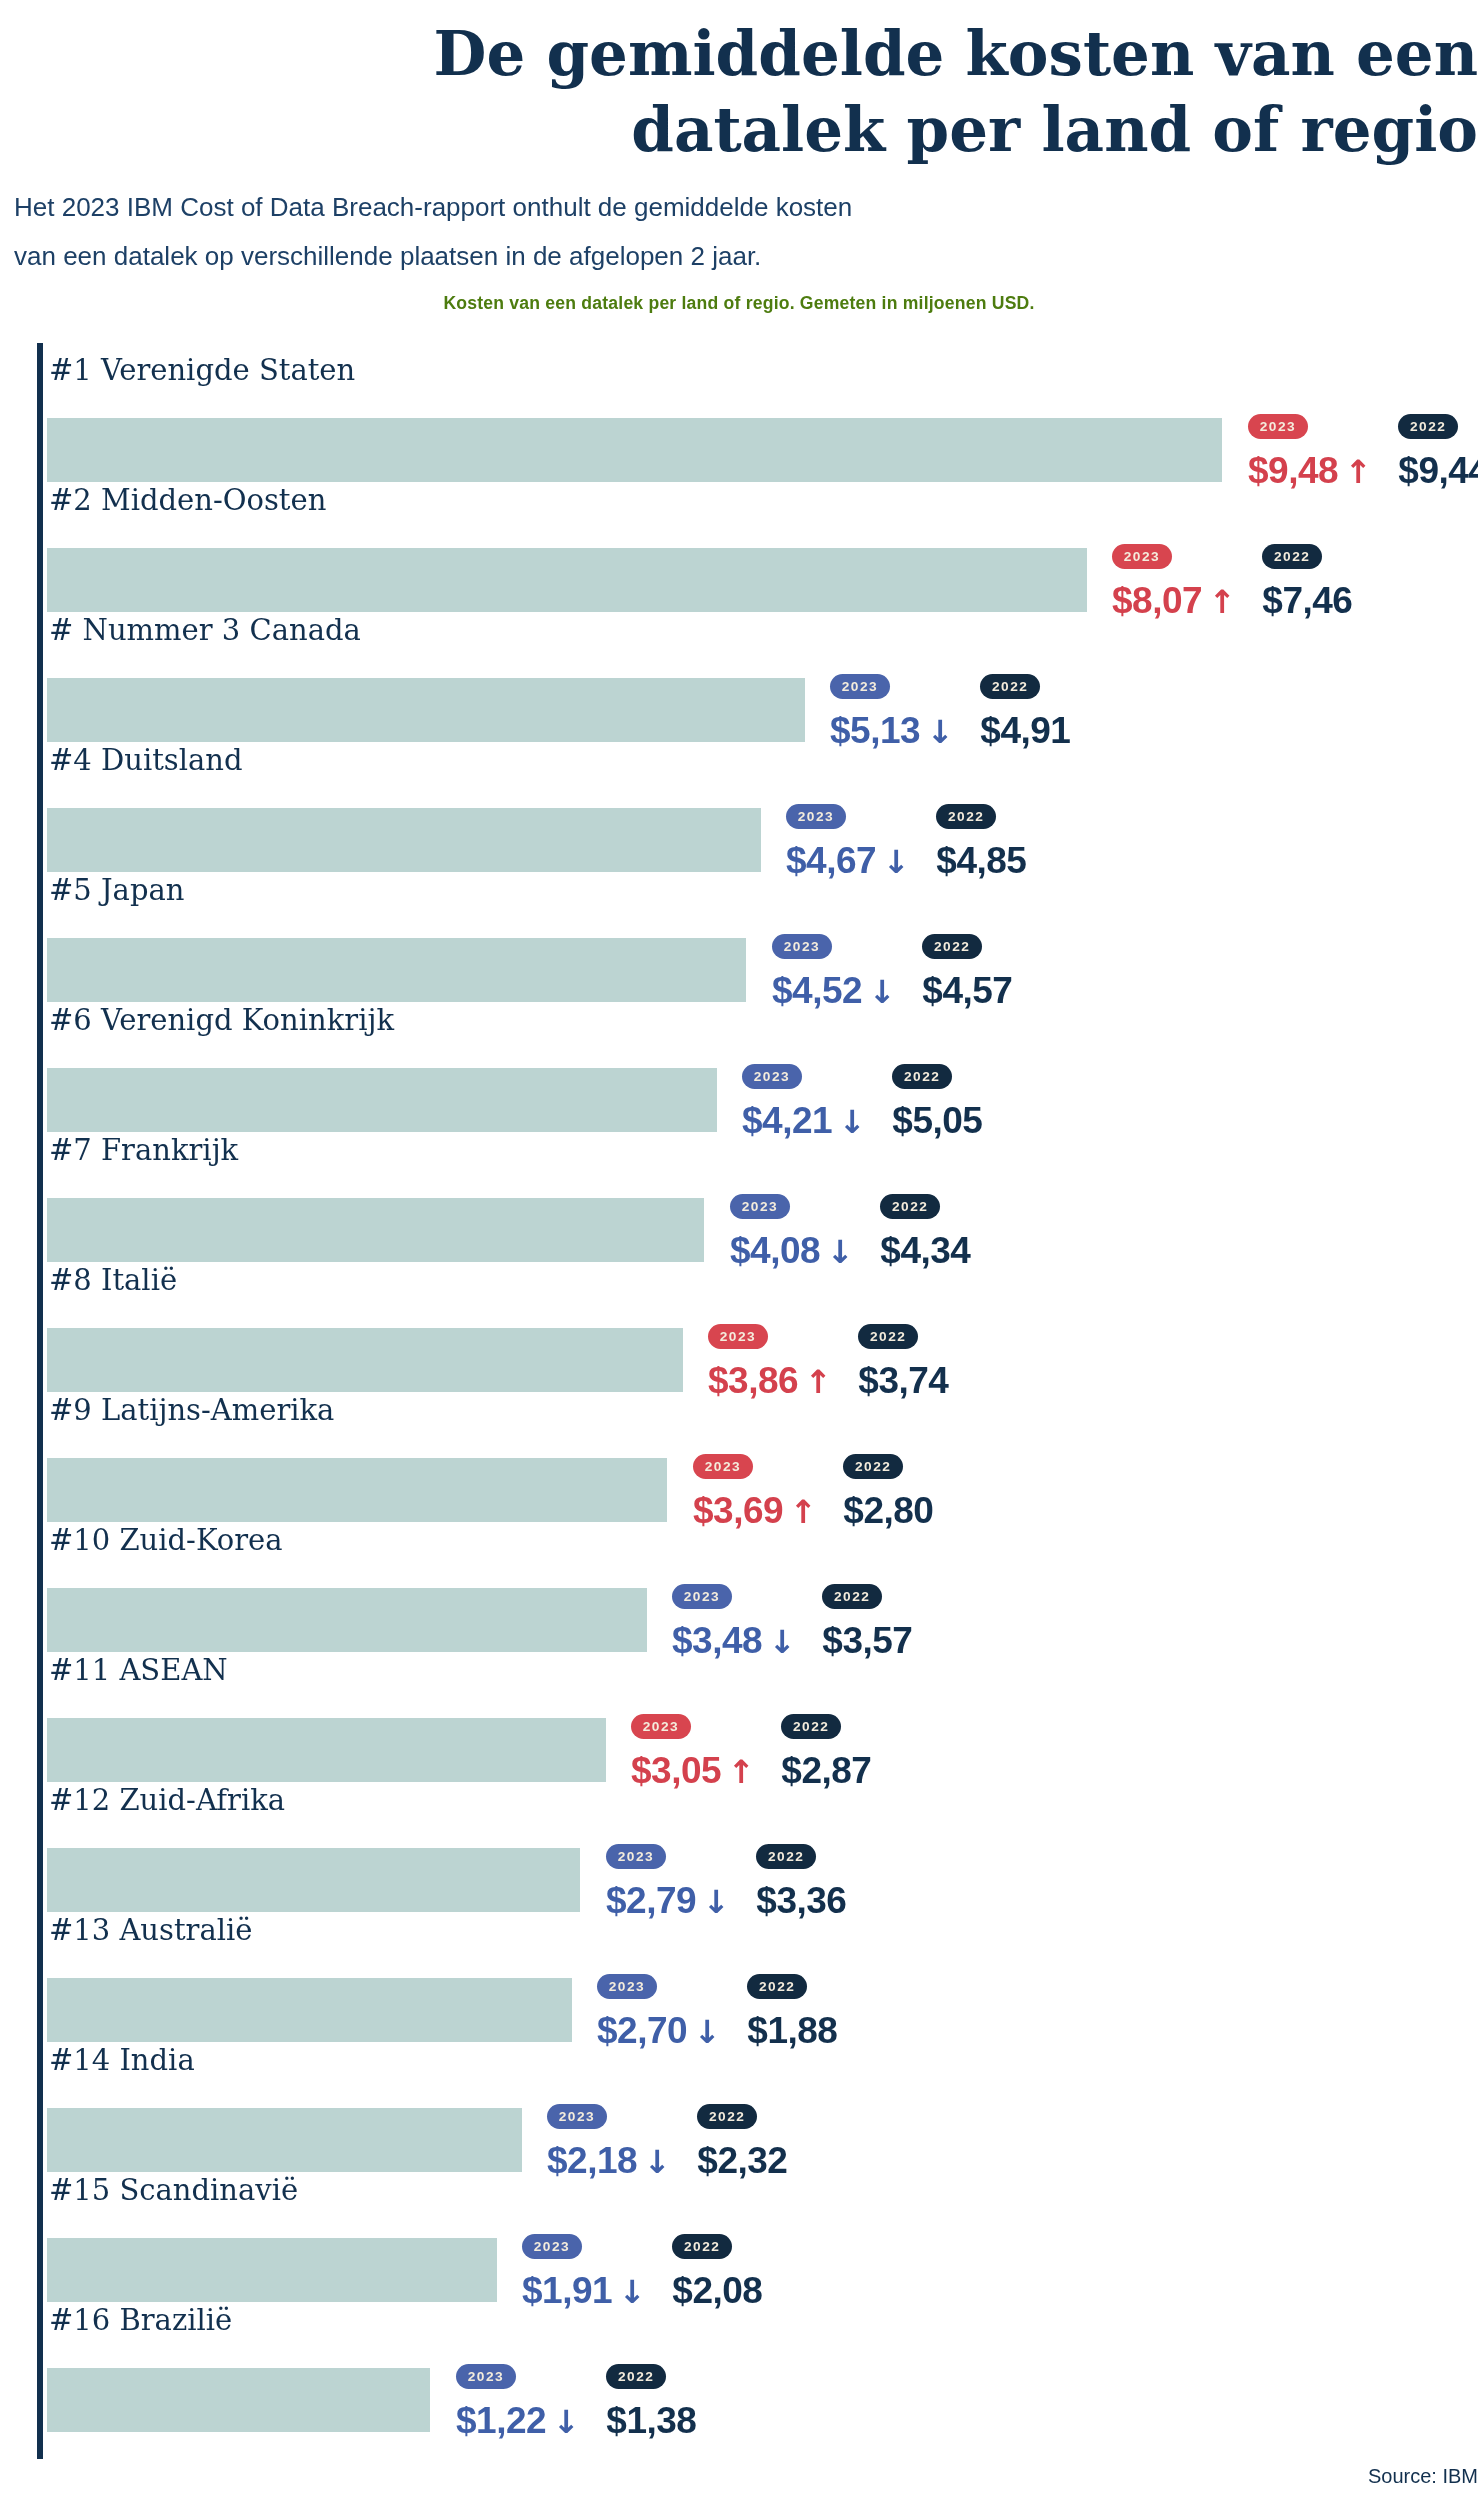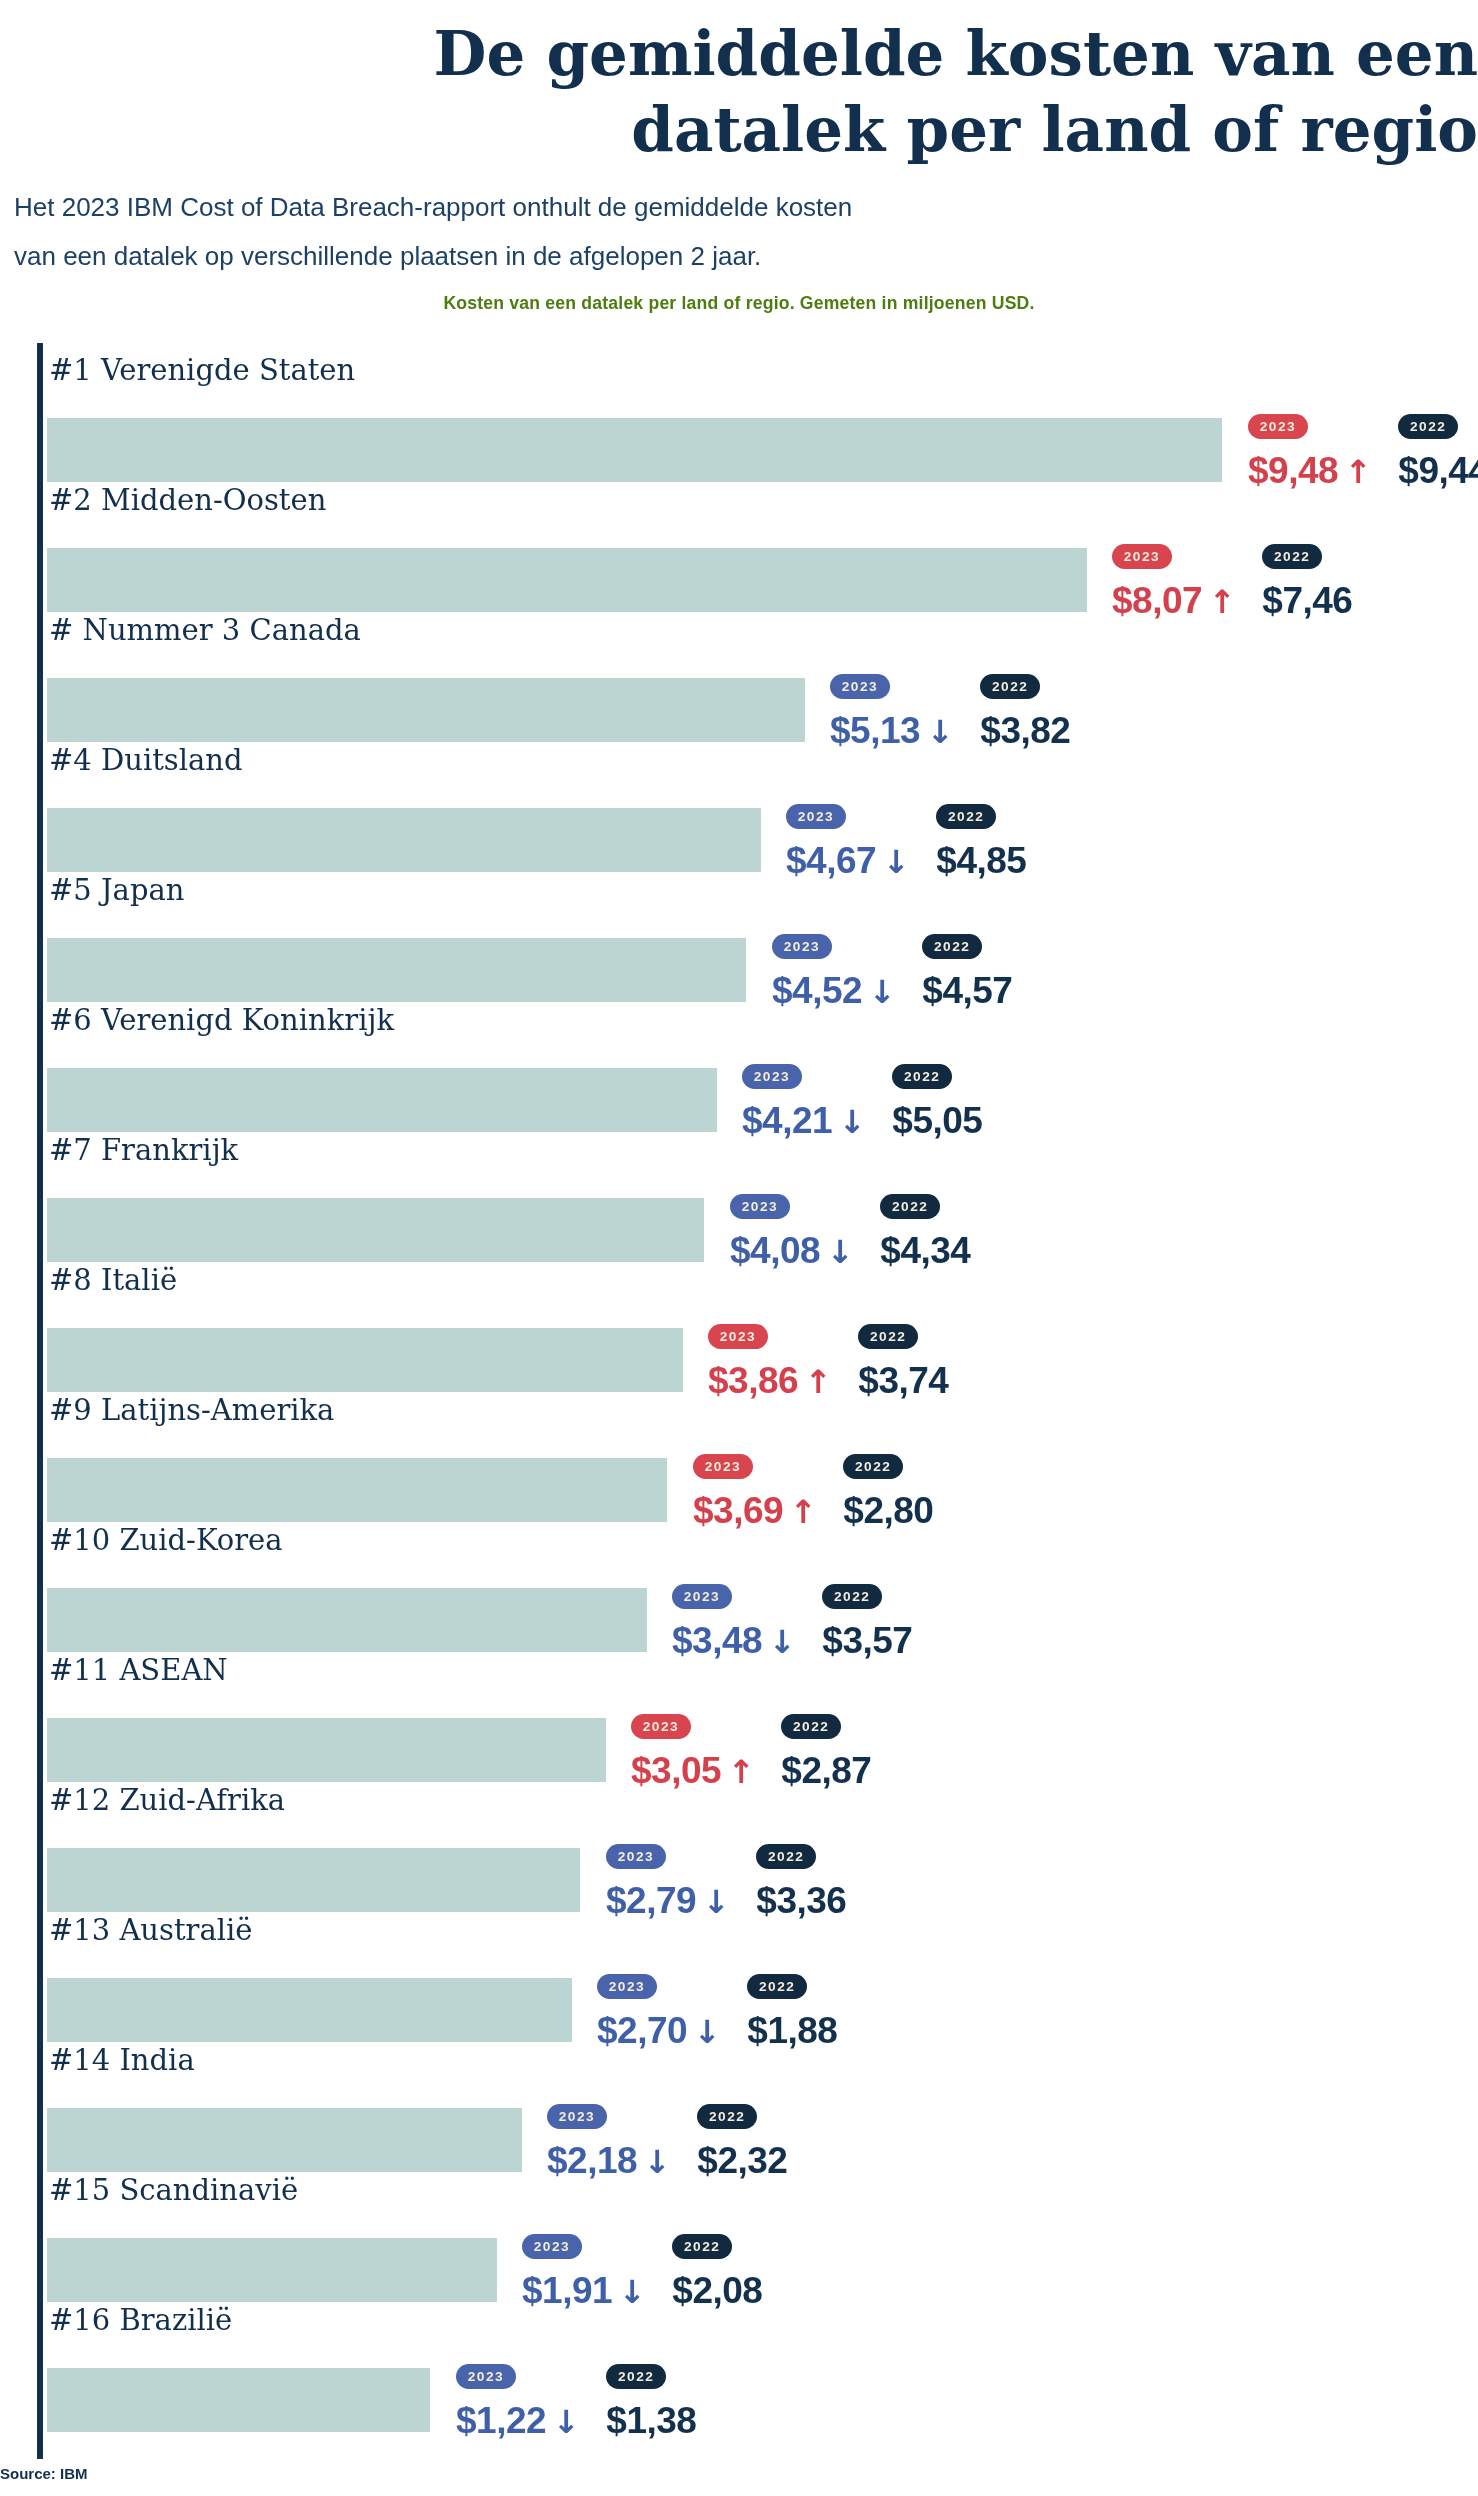--- a/index.html
+++ b/index.html
@@ -55,21 +55,21 @@
   .val {
     margin-top:11.7px; font-size:37px; font-weight:700;
     letter-spacing:-0.5px; white-space:nowrap;
   }
   .val-up   { color:#d4414d; }
   .val-down { color:#3f5fa8; }
   .val-2022 { color:#13304d; }
   .arrow { font-family:"DejaVu Sans", sans-serif; font-size:32px; }
   .source {
     position:absolute; top:2465px; left:0; width:100%;
-    text-align:left; font-size:15px; color:#12304e;font-weight:bold;
+    text-align:right; font-size:20px; color:#12304e;
   }
 </style>
 </head>
 <body>
 
 <div class="title">
   <div>De gemiddelde kosten van een</div>
   <div>datalek per land of regio</div>
 </div>
 
@@ -97,21 +97,21 @@
       <div class="cols" style="left: 1065px;">
         <div class="col"><span class="pill pill-up">2023</span><div class="val val-up">$8,07 <span class="arrow">↑</span></div></div>
         <div class="col"><span class="pill pill-2022">2022</span><div class="val val-2022">$7,46</div></div>
       </div>
     </div>
     <div class="row">
       <div class="row-label"># Nummer 3 Canada</div>
       <div class="bar" style="width: 758px;"></div>
       <div class="cols" style="left: 783px;">
         <div class="col"><span class="pill pill-down">2023</span><div class="val val-down">$5,13 <span class="arrow">↓</span></div></div>
-        <div class="col"><span class="pill pill-2022">2022</span><div class="val val-2022">$3,82</div></div>
+        <div class="col"><span class="pill pill-2022">2022</span><div class="val val-2022">$4,91</div></div>
       </div>
     </div>
     <div class="row">
       <div class="row-label">#4 Duitsland</div>
       <div class="bar" style="width: 714px;"></div>
       <div class="cols" style="left: 739px;">
         <div class="col"><span class="pill pill-down">2023</span><div class="val val-down">$4,67 <span class="arrow">↓</span></div></div>
         <div class="col"><span class="pill pill-2022">2022</span><div class="val val-2022">$4,85</div></div>
       </div>
     </div>

